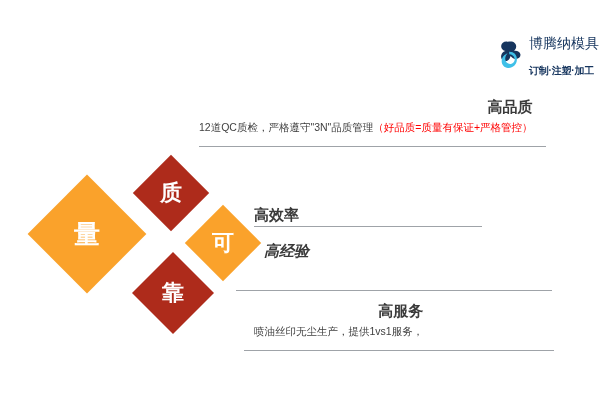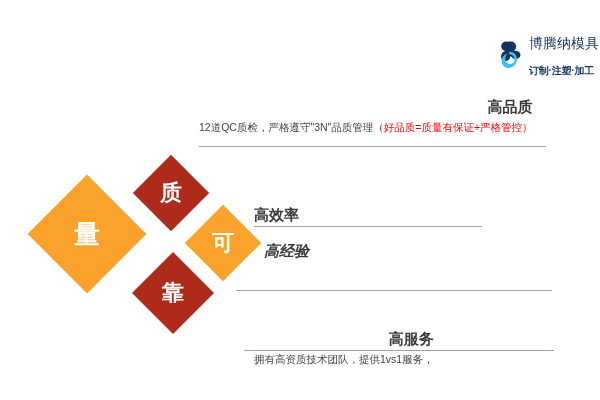--- a/index.html
+++ b/index.html
@@ -166,21 +166,21 @@
 
   .f1 { left: 199px; top: 99px; }
   .f1 .feature-rule { left: 199px; top: 146px; width: 347px; }
 
   .f2 { left: 254px; top: 179px; margin-top: 28px; }
   .f2 .feature-rule { left: 254px; top: 226px; width: 228px; }
 
   .f3 { left: 264px; top: 243px; font-style: italic; }
   .f3 .feature-rule { left: 236px; top: 290px; width: 316px; }
 
-  .f4 { left: 254px; top: 303px; margin-top: 28px; }
+  .f4 { left: 254px; top: 303px; }
   .f4 .feature-rule { left: 244px; top: 350px; width: 310px; }
 </style>
 </head>
 <body>
 
 <div class="slide">
 
 
   <div class="logo">
     <div class="logo-mark">
@@ -228,20 +228,20 @@
   <div class="feature f3">
     <div class="feature-title">高经验</div>
   </div>
   <div class="f3">
       <div class="feature-rule"></div>
     </div>
 
   <div class="feature f4">
     <div class="feature-title">高服务</div>
     <div class="feature-desc">
-      <span>拥有高资质技术团队，提供1vs1服务，</span>
+      <span>喷油丝印无尘生产，提供1vs1服务，</span>
     </div>
   </div>
   <div class="f4">
       <div class="feature-rule"></div>
     </div>
 
 </div>
 
 </body></html>

